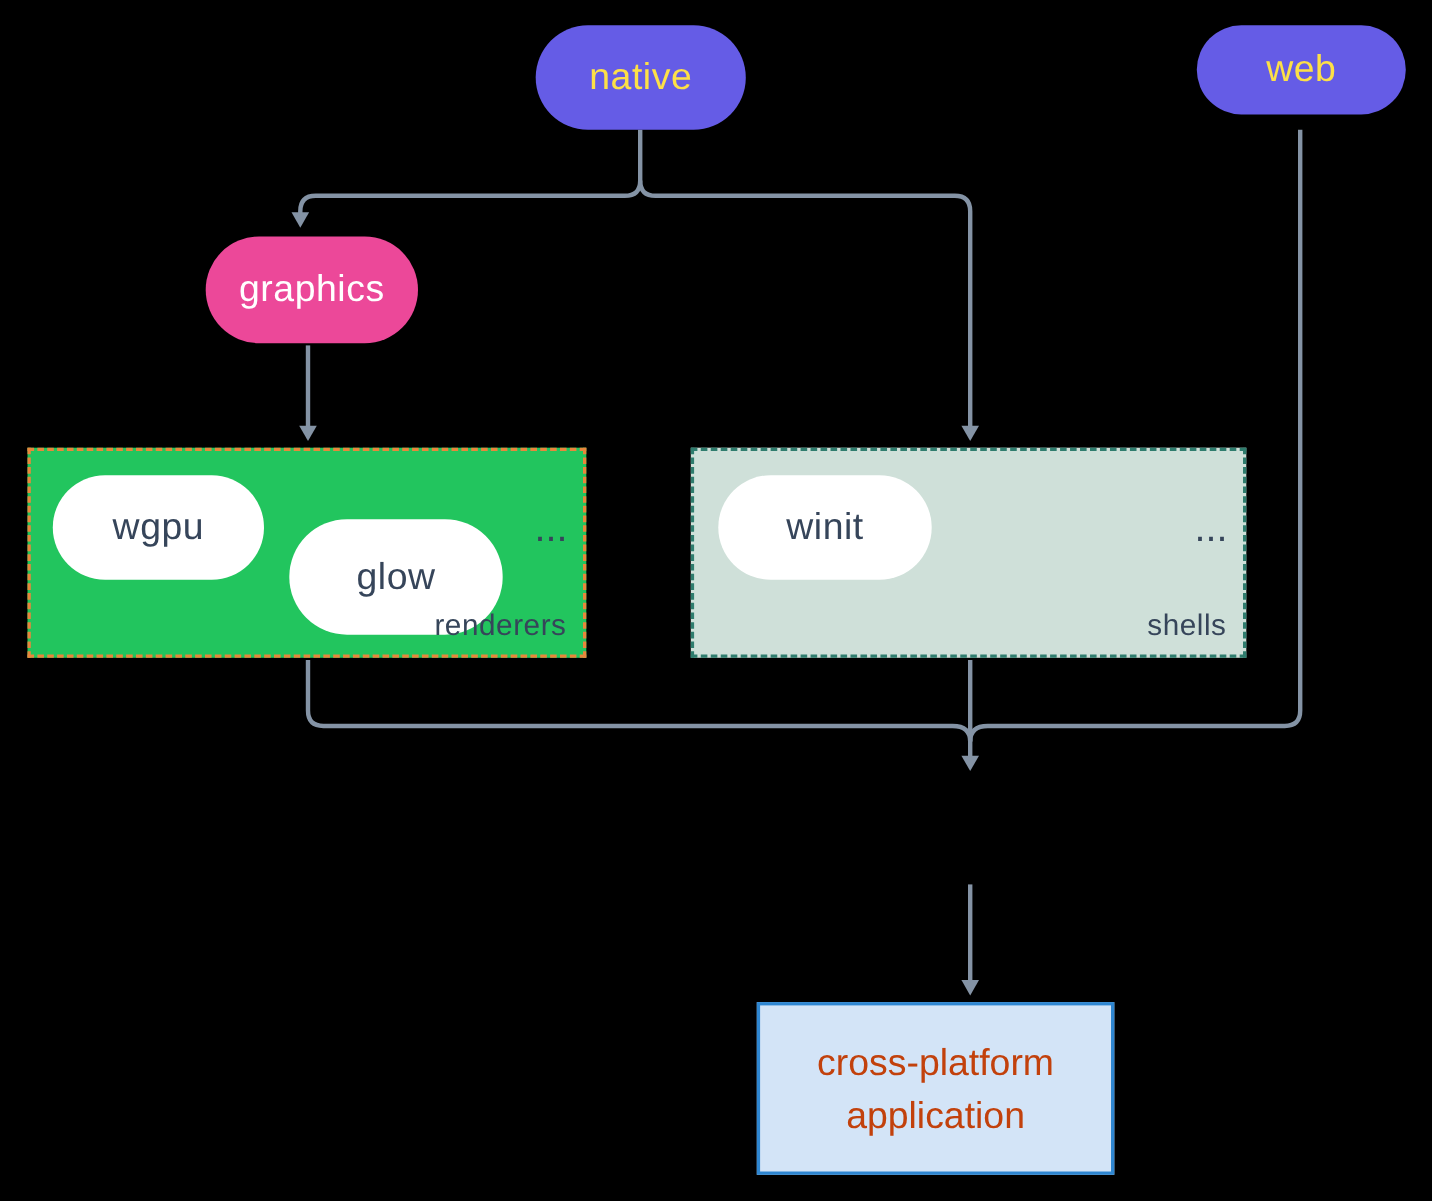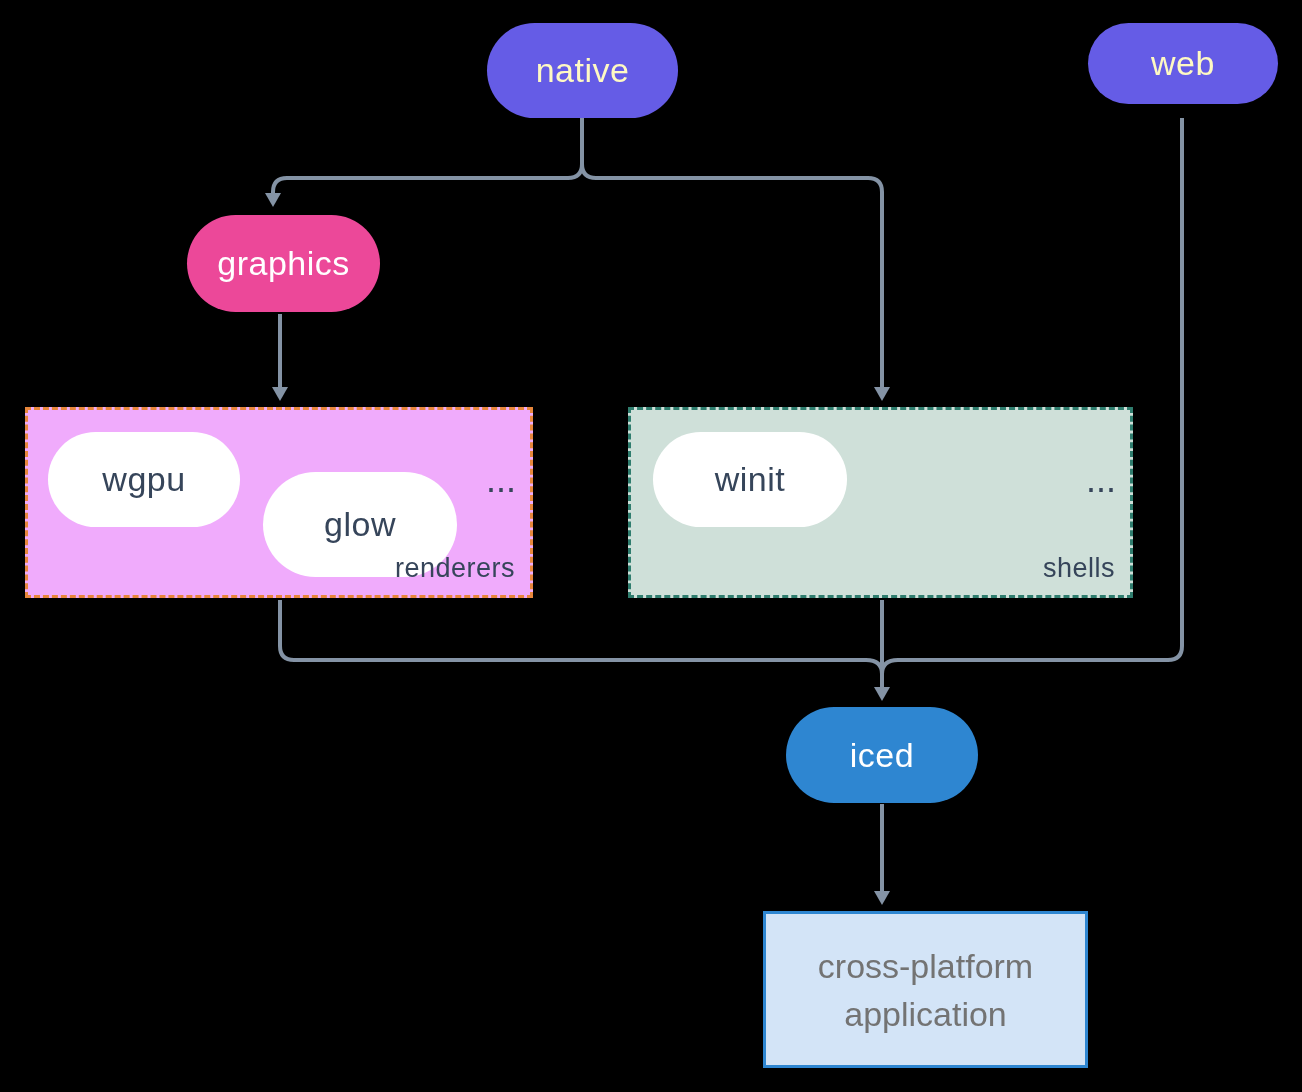--- a/index.html
+++ b/index.html
@@ -23,39 +23,39 @@
   }
   .pill {
     position: absolute;
     display: flex;
     align-items: center;
     justify-content: center;
     border-radius: 999px;
     font-size: 34px;
     letter-spacing: 0.5px;
   }
-  .pill.purple { background: #655ce6; color: #fef9c3; }
+  .pill.purple { background: #655ce6; color: #fde047; }
   .pill.orange { background: #ec4899; color: #ffffff; }
   .pill.blue   { background: #2e86d1; color: #ffffff; }
   .pill.white  { background: #ffffff; color: #36455a; }
 
   .native   { left: 487px;  top: 23px;  width: 191px; height: 95px; }
   .web      { left: 1088px; top: 23px;  width: 190px; height: 81px; }
   .graphics { left: 187px;  top: 215px; width: 193px; height: 97px; }
   .iced     { left: 786px;  top: 707px; width: 192px; height: 96px; }
 
   .group-box {
     position: absolute;
     box-sizing: border-box;
     width: 508px;
     height: 191px;
   }
   .renderers-box {
     left: 25px; top: 407px;
-    background: #f0abfc;
+    background: #22c55e;
     border: 3px dashed #e8873c;
   }
   .shells-box {
     left: 628px; top: 407px;
     width: 505px;
     background: #cfe0d9;
     border: 3px dashed #2f7d6e;
   }
   .group-box .pill { font-size: 34px; }
   .pill-a { left: 20px;  top: 22px; width: 192px; height: 95px; }
@@ -73,30 +73,30 @@
   .group-label {
     position: absolute;
     right: 15px;
     bottom: 11px;
     font-size: 27px;
     color: #36455a;
     letter-spacing: 0.5px;
   }
   .app-box {
     position: absolute;
-    left: 763px; top: 911px;
+    left: 688px; top: 911px;
     width: 325px; height: 157px;
     box-sizing: border-box;
     background: #d3e4f7;
     border: 3px solid #2e86d1;
     display: flex;
     flex-direction: column;
     align-items: center;
     justify-content: center;
-    color: #737373;
+    color: #c2410c;
     font-size: 34px;
     line-height: 48px;
     text-align: center;
   }
 </style>
 </head>
 <body>
 
 <div class="canvas">
 
@@ -148,22 +148,19 @@
   </div>
 
   <div class="group-box shells-box">
     <div class="pill white pill-a" style="left:22px;width:194px;">
       <span>winit</span>
     </div>
     <div class="ellipsis">...</div>
     <div class="group-label">shells</div>
   </div>
 
-  <div class="pill blue iced">
-    <span>iced</span>
-  </div>
 
   <div class="app-box">
     <span>cross-platform</span>
     <span>application</span>
   </div>
 
 </div>
 
 </body></html>

